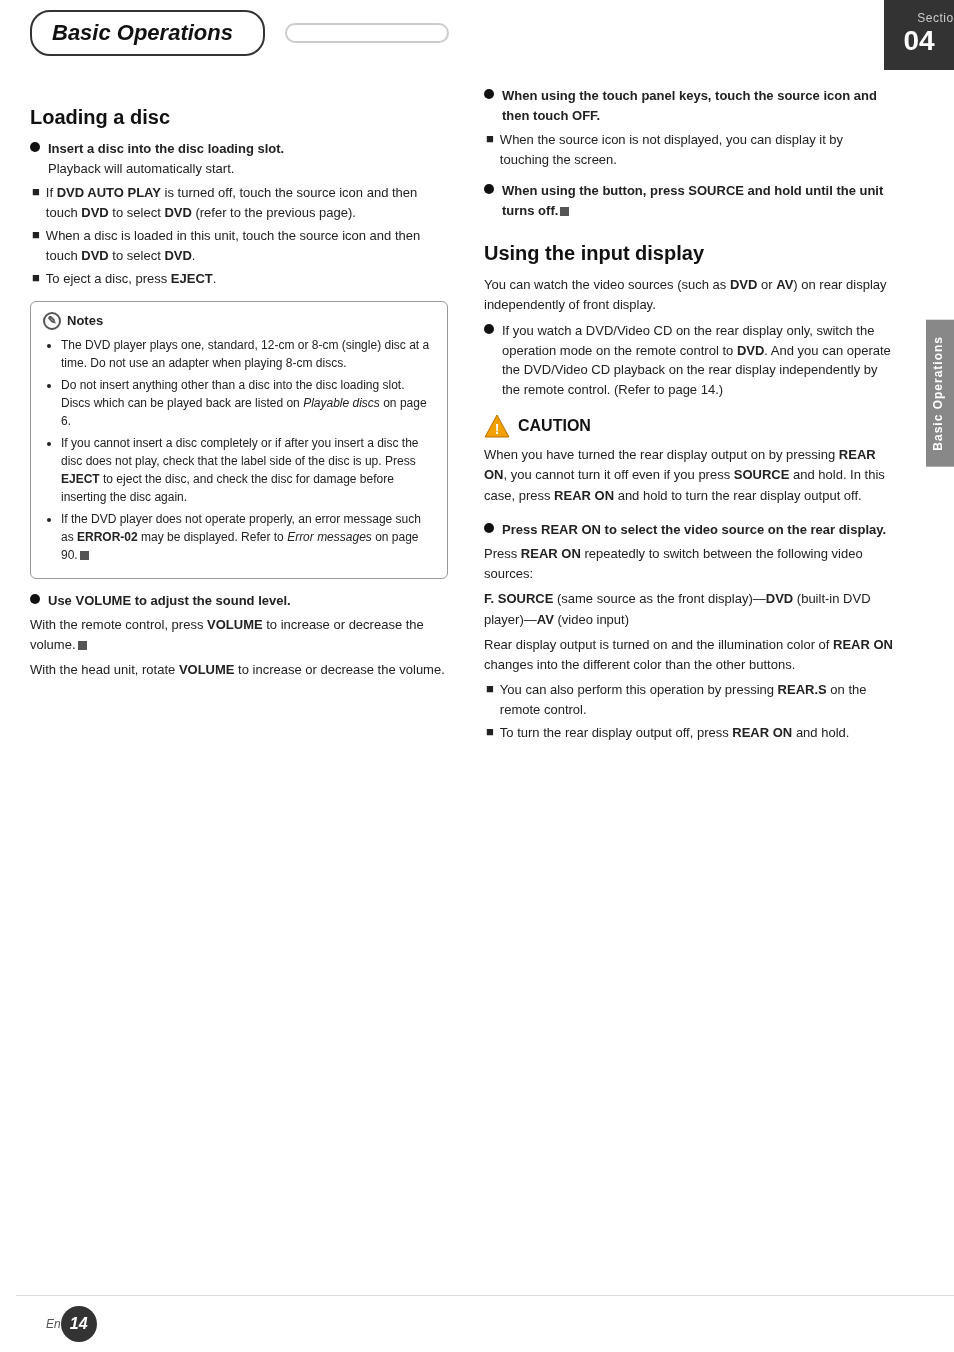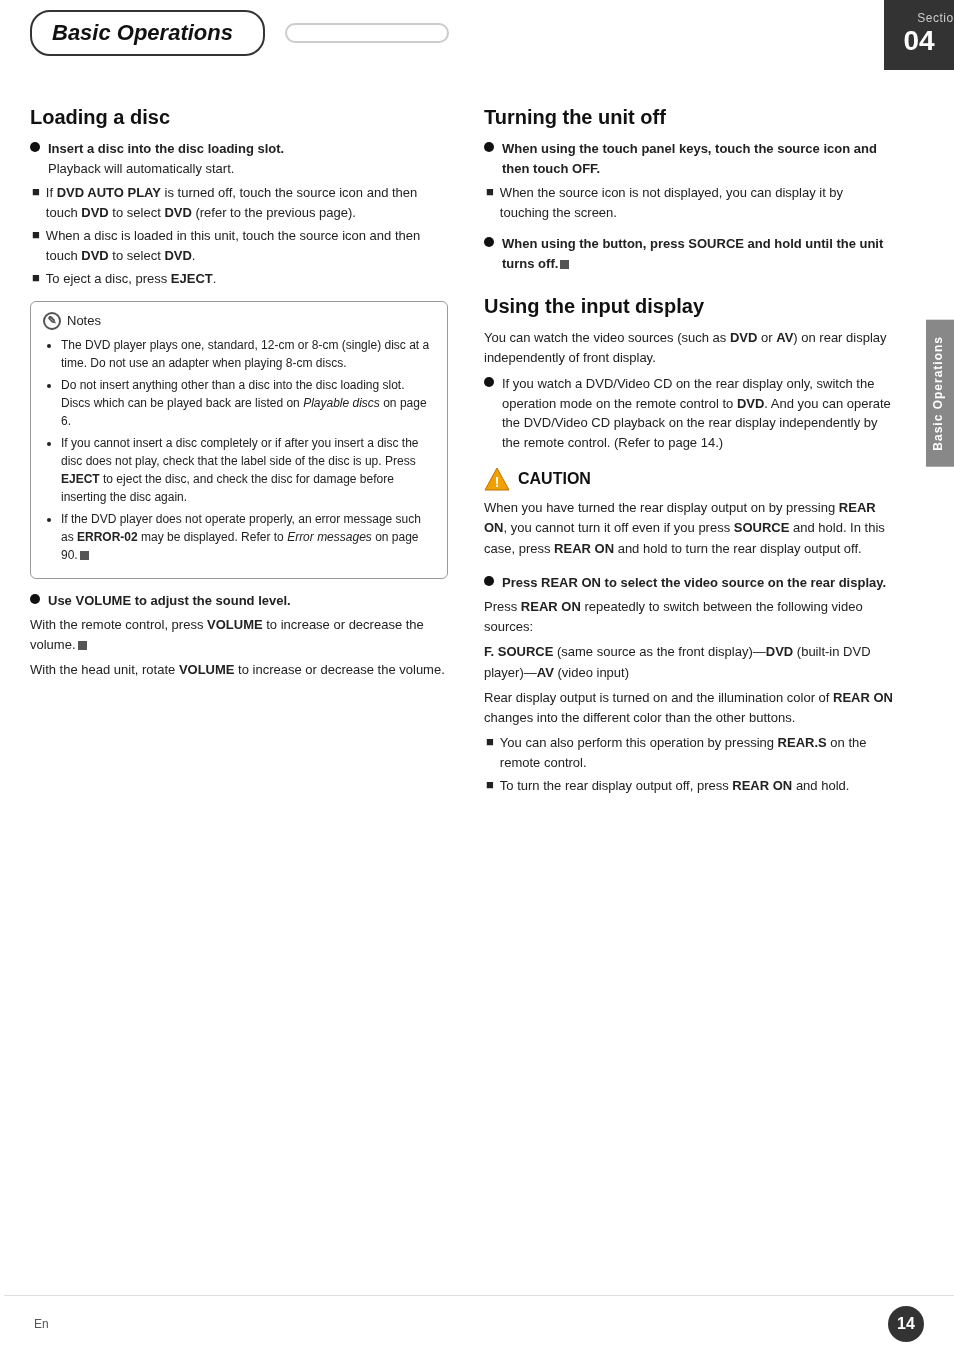--- a/index.html
+++ b/index.html
@@ -165,21 +165,21 @@
       display: flex;
       align-items: center;
       justify-content: center;
       font-size: 11px;
       font-weight: bold;
       color: #555;
       flex-shrink: 0;
     }
 
     .notes-title {
-      font-weight: normal;
+      font-weight: bold;
       font-size: 13px;
     }
 
     .notes-list {
       list-style: disc;
       padding-left: 18px;
     }
 
     .notes-list li {
       font-size: 12px;
@@ -234,27 +234,28 @@
       font-size: 13px;
       margin-right: 6px;
       flex-shrink: 0;
       margin-top: 1px;
     }
 
     
     .bottom-bar {
       position: absolute;
       bottom: 0;
-      left: 4px;
+      left: 16px;
       right: 0;
       display: flex;
-      justify-content: space-between;
+      justify-content: flex-start;
       align-items: center;
       padding: 10px 30px;
       border-top: 1px solid #ddd;
+      font-style: italic;
     }
 
     .bottom-lang {
       font-size: 12px;
       color: #555;
     }
 
     .bottom-page {
       width: 36px;
       height: 36px;
@@ -341,21 +342,20 @@
 
       <p>With the remote control, press <strong>VOLUME</strong> to increase or decrease the volume.<span class="sq-sym"></span></p>
       <p>With the head unit, rotate <strong>VOLUME</strong> to increase or decrease the volume.</p>
     </div>
 
   </div>
 
   <div class="col-right">
 
     <div>
-      <div class="section-title">Turning the unit off</div>
 
       <div class="bullet-item">
         <div class="bullet-circle"></div>
         <div class="bullet-text">
           <strong>When using the touch panel keys, touch the source icon and then touch OFF.</strong>
         </div>
       </div>
 
       <div class="dash-item">
         <span class="dash-sym">■</span>

